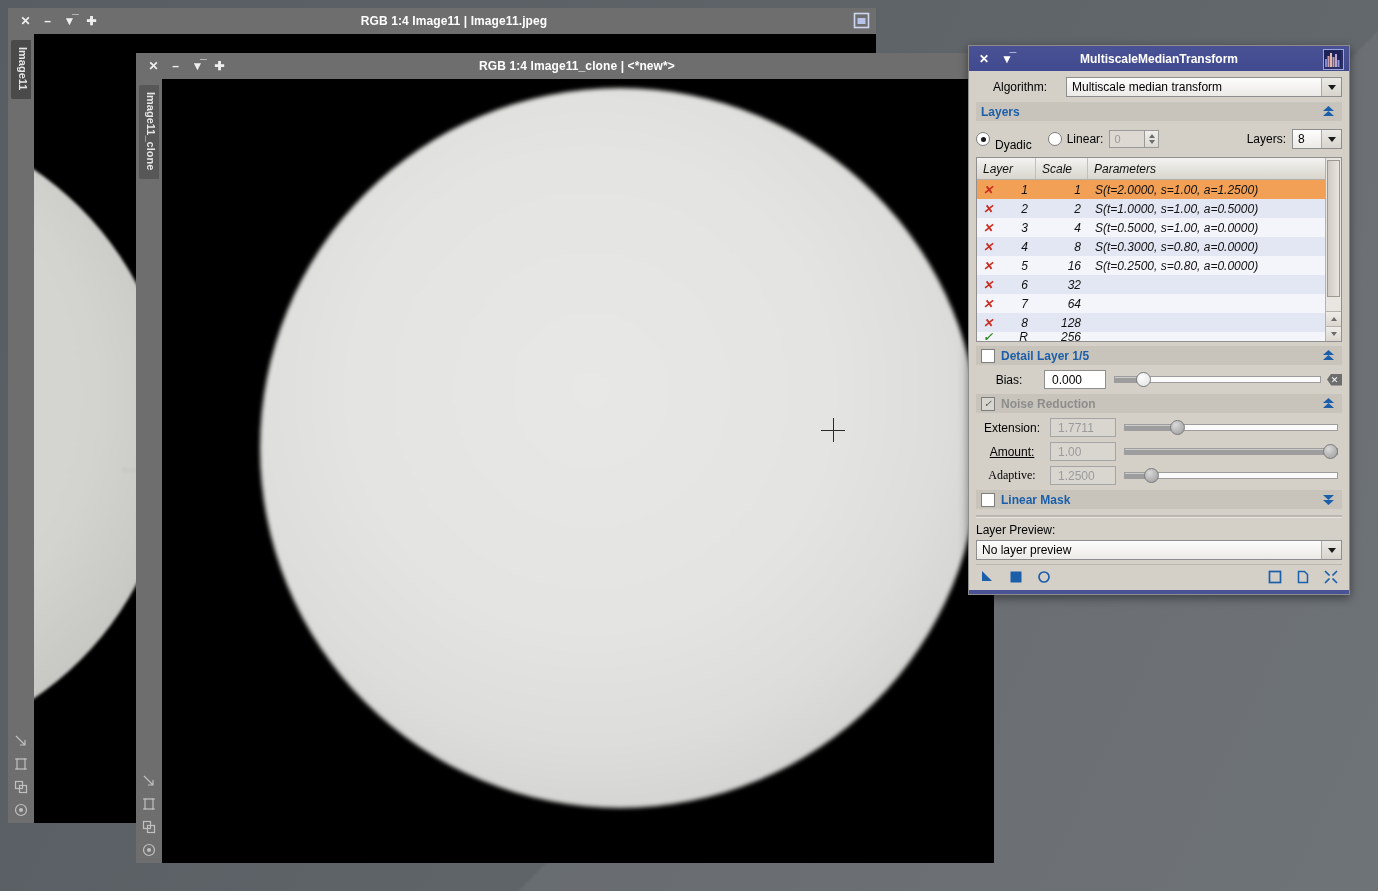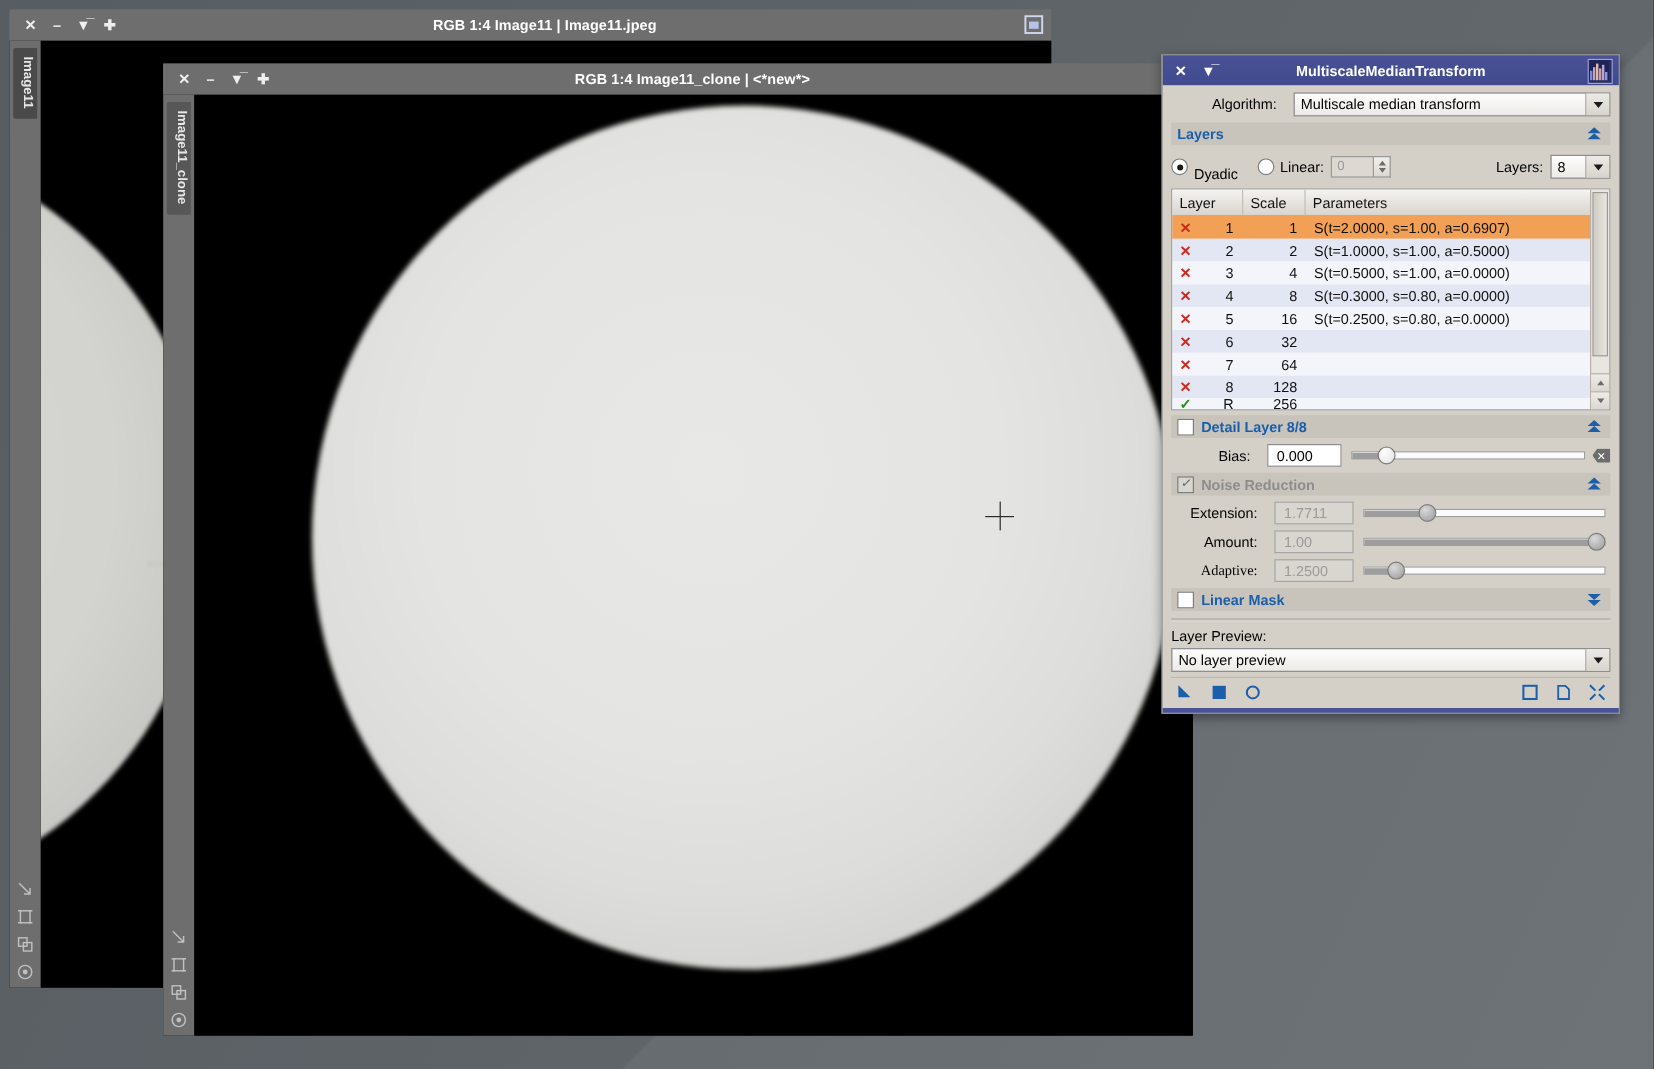--- a/index.html
+++ b/index.html
@@ -69,21 +69,21 @@
     color:#fff;font-size:12px;font-weight:bold;}
   .dlg-title .t{position:absolute;left:0;right:0;text-align:center;pointer-events:none;}
   .dlg-title .btns{display:flex;gap:12px;padding-left:10px;z-index:2;
     color:#fff;font-size:12px;}
   .dlg-icon{position:absolute;right:5px;top:3px;width:19px;height:19px;
     border:1px solid #9aa4dd;background:#2b2f63;z-index:2;overflow:hidden;}
 
   .dlg-body{padding:6px 7px 4px 7px;background:#d4d0c8;}
 
   .row{display:flex;align-items:center;margin-bottom:5px;}
-  .lbl{font-size:12px;color:#000;text-align:right;padding-right:14px;white-space:nowrap;}
+  .lbl{font-size:12px;color:#000;text-align:center;padding-right:2px;white-space:nowrap;}
 
   .combo{flex:1;height:20px;background:linear-gradient(#fdfdfd,#eceae6);
     border:1px solid #8e8e8e;display:flex;align-items:center;
     font-size:12px;color:#000;padding-left:5px;position:relative;box-sizing:border-box;}
   .combo .arrow{position:absolute;right:0;top:0;bottom:0;width:19px;
     background:linear-gradient(#eceae6,#d8d4cd);border-left:1px solid #a9a9a9;
     display:flex;align-items:center;justify-content:center;}
   .tri-d{width:0;height:0;border-left:4.5px solid transparent;border-right:4.5px solid transparent;
     border-top:5px solid #1a1a1a;}
 
@@ -105,21 +105,21 @@
   .spin{width:36px;height:18px;border:1px solid #9a9a9a;background:#ddd9d2;
     color:#9a9a9a;font-size:11px;display:flex;align-items:center;padding-left:4px;box-sizing:border-box;}
   .spinbtns{width:14px;height:18px;border:1px solid #9a9a9a;border-left:none;
     background:linear-gradient(#f1efea,#dcd8d1);display:flex;flex-direction:column;
     align-items:center;justify-content:center;gap:2px;box-sizing:border-box;}
   .tri-u-s{width:0;height:0;border-left:3.5px solid transparent;border-right:3.5px solid transparent;border-bottom:4px solid #6c6c6c;}
   .tri-d-s{width:0;height:0;border-left:3.5px solid transparent;border-right:3.5px solid transparent;border-top:4px solid #6c6c6c;}
 
   
   .tbl{border:1px solid #909090;background:#fff;margin-bottom:4px;display:flex;}
-  .tbl-main{flex:1;}
+  .tbl-main{flex:1;font-style:italic;}
   .thead{display:flex;height:21px;background:linear-gradient(#f4f3f1,#d9d5ce);
     border-bottom:1px solid #b4b0a9;font-size:12px;color:#111;}
   .th{display:flex;align-items:center;padding:0 6px;border-right:1px solid #c2bfb8;box-sizing:border-box;}
   .c-layer{width:59px;}
   .c-scale{width:52px;}
   .c-par{flex:1;border-right:none;}
   .trow{display:flex;height:19px;font-size:12px;color:#111;align-items:center;}
   .trow.odd{background:#f4f5fa;}
   .trow.even{background:#e3e7f3;}
   .trow.sel{background:#f2a055;}
@@ -352,21 +352,21 @@
             <div class="th c-scale">Scale</div>
             <div class="th c-par">Parameters</div>
           </div>
           <div id="layer-rows">
               <div class="trow sel">
                 <div class="td c-layer">
                   <span class="x-red">✕</span>
                   <span>1</span>
                 </div>
                 <div class="td c-scale">1</div>
-                <div class="td c-par">S(t=2.0000, s=1.00, a=0.6907)</div>
+                <div class="td c-par">S(t=2.0000, s=1.00, a=1.2500)</div>
               </div>
               <div class="trow even">
                 <div class="td c-layer">
                   <span class="x-red">✕</span>
                   <span>2</span>
                 </div>
                 <div class="td c-scale">2</div>
                 <div class="td c-par">S(t=1.0000, s=1.00, a=0.5000)</div>
               </div>
               <div class="trow odd">
@@ -435,21 +435,21 @@
               </div>
             <div class="sb-btn">
                 <i class="tri-d-s"></i>
               </div>
           </div>
         </div>
       </div>
 
       <div class="section">
         <span class="chk"></span>
-        <span class="stitle">Detail Layer 8/8</span>
+        <span class="stitle">Detail Layer 1/5</span>
         <span class="chev">
           <svg width="15" height="15" viewBox="0 0 15 15">
             <path d="M7.5 2 L13 7 L2 7 Z" fill="#1b5faa"></path>
             <path d="M7.5 7 L13 12 L2 12 Z" fill="#1b5faa"></path>
           </svg>
         </span>
       </div>
 
       <div class="row">
         <div class="lbl" style="width:66px;">Bias:</div>
@@ -478,21 +478,21 @@
       <div class="row">
         <div class="lbl" style="width:72px;">Extension:</div>
         <div class="numbox dis" style="width:66px;">1.7711</div>
         <div class="slider" style="margin-left:8px;margin-right:4px;">
           <div class="track"></div>
           <div class="fill" style="width:52px;"></div>
           <div class="knob" style="left:46px;"></div>
         </div>
       </div>
       <div class="row">
-        <div class="lbl" style="width:72px;">Amount:</div>
+        <div class="lbl" style="width:72px;text-decoration:underline;">Amount:</div>
         <div class="numbox dis" style="width:66px;">1.00</div>
         <div class="slider" style="margin-left:8px;margin-right:4px;">
           <div class="track"></div>
           <div class="fill" style="right:1px;left:1px;"></div>
           <div class="knob" style="right:0;"></div>
         </div>
       </div>
       <div class="row">
         <div class="lbl" style="width:72px;font-family:Liberation Serif, serif;">Adaptive:</div>
         <div class="numbox dis" style="width:66px;">1.2500</div>

